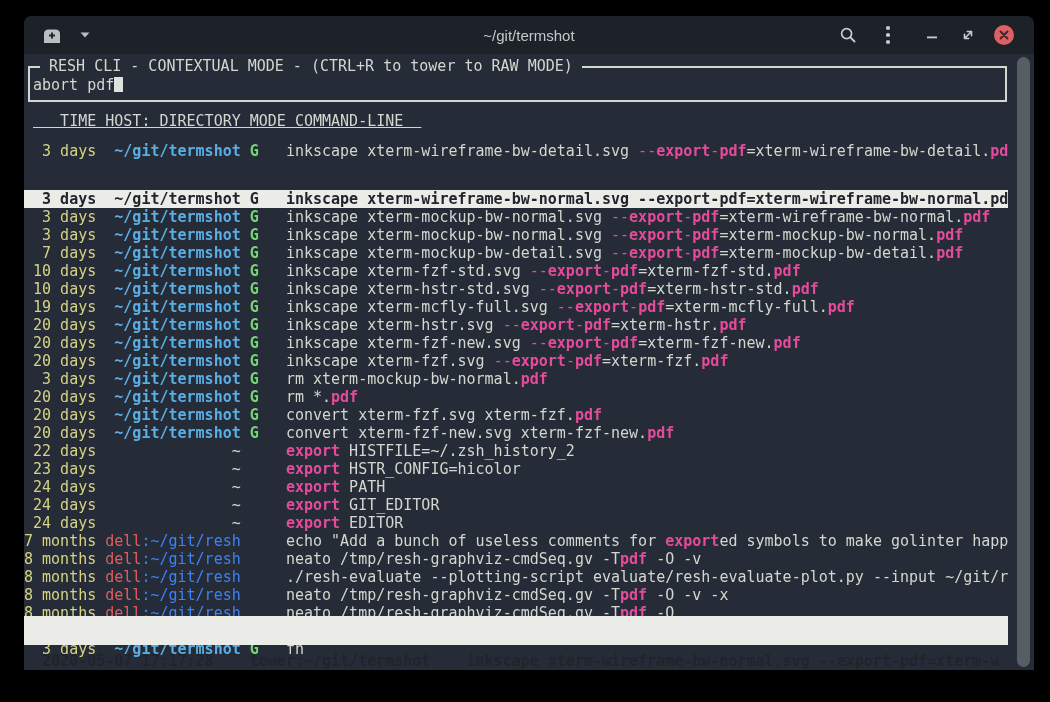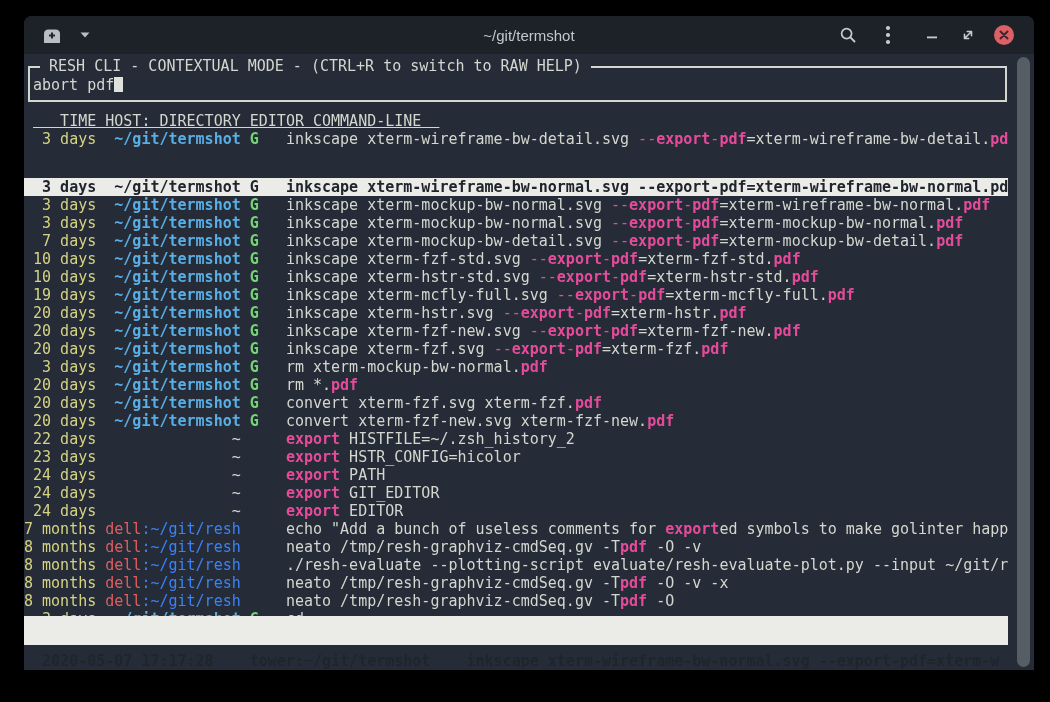--- a/index.html
+++ b/index.html
@@ -24,21 +24,21 @@
   .term{position:absolute;left:0;top:38px;width:1010px;height:616px;background:#262c37;
         overflow:hidden;font:15px/18px "DejaVu Sans Mono",monospace;color:#d3d7cf;}
   .term *{white-space:pre;}
   .resh-box{position:absolute;left:4px;top:12px;width:979px;height:36px;
             border:2px solid #d4d7d0;box-sizing:border-box;}
   .box-title{position:absolute;left:10px;top:-11px;background:#262c37;color:#d3d7cf;}
   .input-line{position:absolute;left:9px;top:22px;height:18px;}
   .cursor{display:inline-block;width:9px;height:15px;background:#dfe2da;vertical-align:-2px;}
   .hdr{position:absolute;left:0;top:58px;height:18px;}
   .hdr-u{text-decoration:underline;text-decoration-thickness:1px;}
-  .rows{position:absolute;left:0;top:76px;width:984px;overflow:hidden;}
+  .rows{position:absolute;left:0;top:88px;width:984px;overflow:hidden;}
   .row{height:18px;overflow:hidden;}
   .row.selected{background:#ebebe8;margin-top:30px;}
   .row.selected span{color:#20252b !important;font-weight:bold;}
   .t-time{color:#d5d383;}
   .t-flag{color:#73d673;font-weight:bold;}
   .d-blue{color:#58aee5;font-weight:bold;}
   .d-plain{color:#d3d7cf;}
   .d-red{color:#e25d5d;margin-top:38px;}
   .d-dim{color:#3b82f6;}
   .c-f{color:#d3d7cf;}
@@ -99,25 +99,25 @@
         <button class="closebtn">
           <svg width="10" height="10" viewBox="0 0 10 10">
             <path d="M1.5 1.5 L8.5 8.5 M8.5 1.5 L1.5 8.5" stroke="#43262b" stroke-width="2" stroke-linecap="round"></path>
           </svg>
         </button>
       </div>
     </div>
 
     <div class="term">
       <div class="resh-box">
-        <span class="box-title"> RESH CLI - CONTEXTUAL MODE - (CTRL+R to switch to RAW HELP) </span>
+        <span class="box-title"> RESH CLI - CONTEXTUAL MODE - (CTRL+R to tower to RAW MODE) </span>
       </div>
       <div class="input-line"><span>abort pdf</span><span class="cursor"></span></div>
 
-      <div class="hdr"><span> </span><span class="hdr-u">   TIME HOST: DIRECTORY EDITOR COMMAND-LINE  </span></div>
+      <div class="hdr"><span> </span><span class="hdr-u">   TIME HOST: DIRECTORY MODE COMMAND-LINE  </span></div>
 
       <div class="rows" id="rows"><div class="row"><span class="t-time">  3 days</span><span> </span><span class="d-blue"> ~/git/termshot</span><span> </span><span class="t-flag">G</span><span>   </span><span class="c-f">inkscape xterm-wireframe-bw-detail.svg </span><span class="c-p">--</span><span class="c-P">export</span><span class="c-p">-</span><span class="c-P">pdf</span><span class="c-f">=xterm-wireframe-bw-detail.</span><span class="c-P">pd</span></div><div class="row selected"><span class="t-time">  3 days</span><span> </span><span class="d-blue"> ~/git/termshot</span><span> </span><span class="t-flag">G</span><span>   </span><span class="c-f">inkscape xterm-wireframe-bw-normal.svg </span><span class="c-p">--</span><span class="c-P">export</span><span class="c-p">-</span><span class="c-P">pdf</span><span class="c-f">=xterm-wireframe-bw-normal.</span><span class="c-P">pd</span></div><div class="row"><span class="t-time">  3 days</span><span> </span><span class="d-blue"> ~/git/termshot</span><span> </span><span class="t-flag">G</span><span>   </span><span class="c-f">inkscape xterm-mockup-bw-normal.svg </span><span class="c-p">--</span><span class="c-P">export</span><span class="c-p">-</span><span class="c-P">pdf</span><span class="c-f">=xterm-wireframe-bw-normal.</span><span class="c-P">pdf</span></div><div class="row"><span class="t-time">  3 days</span><span> </span><span class="d-blue"> ~/git/termshot</span><span> </span><span class="t-flag">G</span><span>   </span><span class="c-f">inkscape xterm-mockup-bw-normal.svg </span><span class="c-p">--</span><span class="c-P">export</span><span class="c-p">-</span><span class="c-P">pdf</span><span class="c-f">=xterm-mockup-bw-normal.</span><span class="c-P">pdf</span></div><div class="row"><span class="t-time">  7 days</span><span> </span><span class="d-blue"> ~/git/termshot</span><span> </span><span class="t-flag">G</span><span>   </span><span class="c-f">inkscape xterm-mockup-bw-detail.svg </span><span class="c-p">--</span><span class="c-P">export</span><span class="c-p">-</span><span class="c-P">pdf</span><span class="c-f">=xterm-mockup-bw-detail.</span><span class="c-P">pdf</span></div><div class="row"><span class="t-time"> 10 days</span><span> </span><span class="d-blue"> ~/git/termshot</span><span> </span><span class="t-flag">G</span><span>   </span><span class="c-f">inkscape xterm-fzf-std.svg </span><span class="c-p">--</span><span class="c-P">export</span><span class="c-p">-</span><span class="c-P">pdf</span><span class="c-f">=xterm-fzf-std.</span><span class="c-P">pdf</span></div><div class="row"><span class="t-time"> 10 days</span><span> </span><span class="d-blue"> ~/git/termshot</span><span> </span><span class="t-flag">G</span><span>   </span><span class="c-f">inkscape xterm-hstr-std.svg </span><span class="c-p">--</span><span class="c-P">export</span><span class="c-p">-</span><span class="c-P">pdf</span><span class="c-f">=xterm-hstr-std.</span><span class="c-P">pdf</span></div><div class="row"><span class="t-time"> 19 days</span><span> </span><span class="d-blue"> ~/git/termshot</span><span> </span><span class="t-flag">G</span><span>   </span><span class="c-f">inkscape xterm-mcfly-full.svg </span><span class="c-p">--</span><span class="c-P">export</span><span class="c-p">-</span><span class="c-P">pdf</span><span class="c-f">=xterm-mcfly-full.</span><span class="c-P">pdf</span></div><div class="row"><span class="t-time"> 20 days</span><span> </span><span class="d-blue"> ~/git/termshot</span><span> </span><span class="t-flag">G</span><span>   </span><span class="c-f">inkscape xterm-hstr.svg </span><span class="c-p">--</span><span class="c-P">export</span><span class="c-p">-</span><span class="c-P">pdf</span><span class="c-f">=xterm-hstr.</span><span class="c-P">pdf</span></div><div class="row"><span class="t-time"> 20 days</span><span> </span><span class="d-blue"> ~/git/termshot</span><span> </span><span class="t-flag">G</span><span>   </span><span class="c-f">inkscape xterm-fzf-new.svg </span><span class="c-p">--</span><span class="c-P">export</span><span class="c-p">-</span><span class="c-P">pdf</span><span class="c-f">=xterm-fzf-new.</span><span class="c-P">pdf</span></div><div class="row"><span class="t-time"> 20 days</span><span> </span><span class="d-blue"> ~/git/termshot</span><span> </span><span class="t-flag">G</span><span>   </span><span class="c-f">inkscape xterm-fzf.svg </span><span class="c-p">--</span><span class="c-P">export</span><span class="c-p">-</span><span class="c-P">pdf</span><span class="c-f">=xterm-fzf.</span><span class="c-P">pdf</span></div><div class="row"><span class="t-time">  3 days</span><span> </span><span class="d-blue"> ~/git/termshot</span><span> </span><span class="t-flag">G</span><span>   </span><span class="c-f">rm xterm-mockup-bw-normal.</span><span class="c-P">pdf</span></div><div class="row"><span class="t-time"> 20 days</span><span> </span><span class="d-blue"> ~/git/termshot</span><span> </span><span class="t-flag">G</span><span>   </span><span class="c-f">rm *.</span><span class="c-P">pdf</span></div><div class="row"><span class="t-time"> 20 days</span><span> </span><span class="d-blue"> ~/git/termshot</span><span> </span><span class="t-flag">G</span><span>   </span><span class="c-f">convert xterm-fzf.svg xterm-fzf.</span><span class="c-P">pdf</span></div><div class="row"><span class="t-time"> 20 days</span><span> </span><span class="d-blue"> ~/git/termshot</span><span> </span><span class="t-flag">G</span><span>   </span><span class="c-f">convert xterm-fzf-new.svg xterm-fzf-new.</span><span class="c-P">pdf</span></div><div class="row"><span class="t-time"> 22 days</span><span> </span><span class="d-plain">              ~</span><span> </span><span class="t-flag"> </span><span>   </span><span class="c-P">export</span><span class="c-f"> HISTFILE=~/.zsh_history_2</span></div><div class="row"><span class="t-time"> 23 days</span><span> </span><span class="d-plain">              ~</span><span> </span><span class="t-flag"> </span><span>   </span><span class="c-P">export</span><span class="c-f"> HSTR_CONFIG=hicolor</span></div><div class="row"><span class="t-time"> 24 days</span><span> </span><span class="d-plain">              ~</span><span> </span><span class="t-flag"> </span><span>   </span><span class="c-P">export</span><span class="c-f"> PATH</span></div><div class="row"><span class="t-time"> 24 days</span><span> </span><span class="d-plain">              ~</span><span> </span><span class="t-flag"> </span><span>   </span><span class="c-P">export</span><span class="c-f"> GIT_EDITOR</span></div><div class="row"><span class="t-time"> 24 days</span><span> </span><span class="d-plain">              ~</span><span> </span><span class="t-flag"> </span><span>   </span><span class="c-P">export</span><span class="c-f"> EDITOR</span></div><div class="row"><span class="t-time">7 months</span><span> </span><span class="d-red">dell</span><span class="d-dim">:~/git/resh</span><span> </span><span class="t-flag"> </span><span>   </span><span class="c-f">echo "Add a bunch of useless comments for </span><span class="c-P">export</span><span class="c-f">ed symbols to make golinter happ</span></div><div class="row"><span class="t-time">8 months</span><span> </span><span class="d-red">dell</span><span class="d-dim">:~/git/resh</span><span> </span><span class="t-flag"> </span><span>   </span><span class="c-f">neato /tmp/resh-graphviz-cmdSeq.gv -T</span><span class="c-P">pdf</span><span class="c-f"> -O -v</span></div><div class="row"><span class="t-time">8 months</span><span> </span><span class="d-red">dell</span><span class="d-dim">:~/git/resh</span><span> </span><span class="t-flag"> </span><span>   </span><span class="c-f">./resh-evaluate --plotting-script evaluate/resh-evaluate-plot.py --input ~/git/r</span></div><div class="row"><span class="t-time">8 months</span><span> </span><span class="d-red">dell</span><span class="d-dim">:~/git/resh</span><span> </span><span class="t-flag"> </span><span>   </span><span class="c-f">neato /tmp/resh-graphviz-cmdSeq.gv -T</span><span class="c-P">pdf</span><span class="c-f"> -O -v -x</span></div><div class="row"><span class="t-time">8 months</span><span> </span><span class="d-red">dell</span><span class="d-dim">:~/git/resh</span><span> </span><span class="t-flag"> </span><span>   </span><span class="c-f">neato /tmp/resh-graphviz-cmdSeq.gv -T</span><span class="c-P">pdf</span><span class="c-f"> -O</span></div><div class="row"><span class="t-time">  3 days</span><span> </span><span class="d-blue"> ~/git/termshot</span><span> </span><span class="t-flag">G</span><span>   </span><span class="c-f">cd</span></div><div class="row"><span class="t-time">  3 days</span><span> </span><span class="d-blue"> ~/git/termshot</span><span> </span><span class="t-flag">G</span><span>   </span><span class="c-f">fh</span></div></div>
 
       <div class="status">
         <div>  2020-05-07 17:17:28    tower:~/git/termshot    inkscape xterm-wireframe-bw-normal.svg --export-pdf=xterm-w</div>
         
       </div>
 
 
       <div class="scrollbar"></div>

